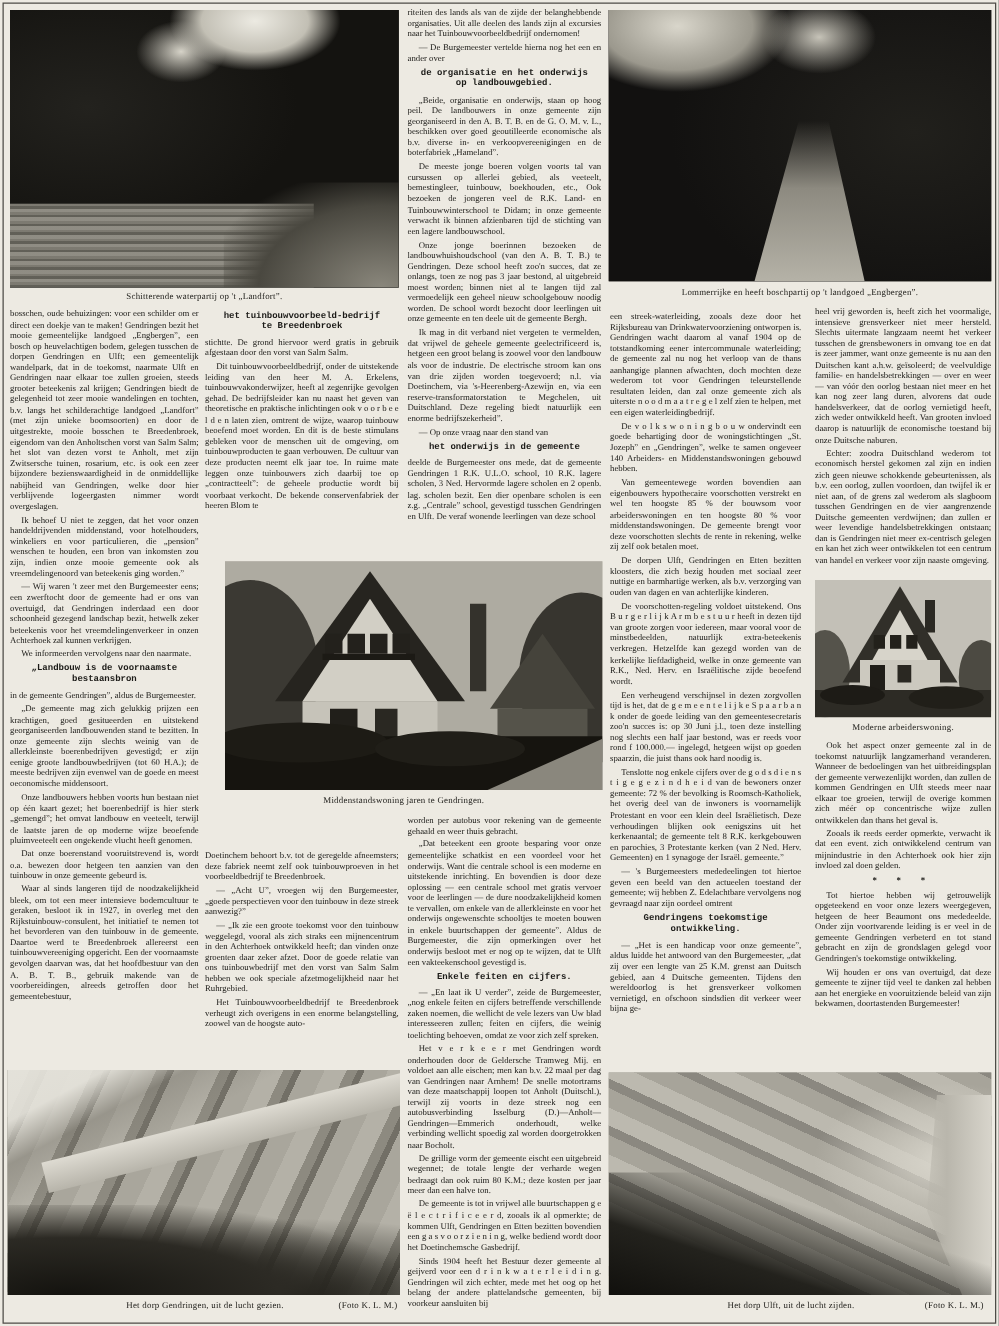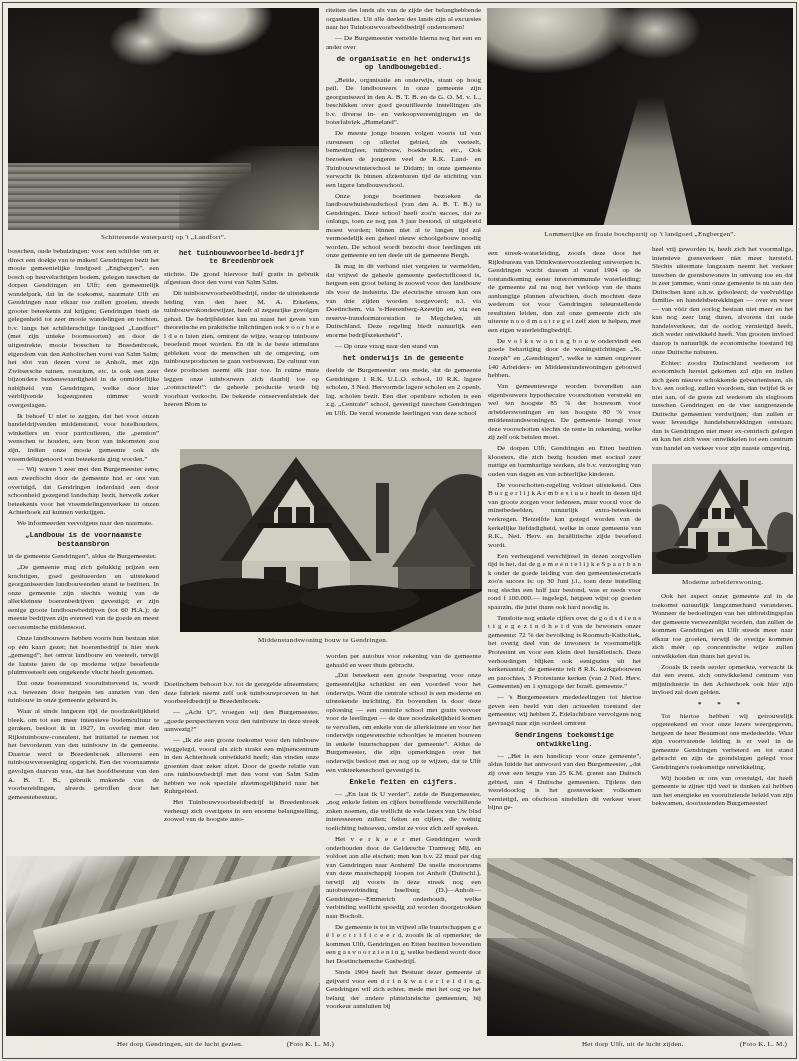--- a/index.html
+++ b/index.html
@@ -59,46 +59,46 @@
 
   <div class="photo ph-land" style="left:8px;top:8px;width:311px;height:222px;">
     <div class="water"></div>
     <div class="bank"></div>
   </div>
   <div class="cap" style="left:8px;top:233px;width:311px;">Schitterende waterpartij op 't „Landfort”.</div>
 
   <div class="photo ph-eng" style="left:487px;top:8px;width:306px;height:217px;">
     <div class="path"></div>
   </div>
-  <div class="cap" style="left:487px;top:230px;width:306px;">Lommerrijke en fraaie boschpartij op 't landgoed „Engbergen”.</div>
+  <div class="cap" style="left:487px;top:230px;width:306px;">Lommerrijke en heeft boschpartij op 't landgoed „Engbergen”.</div>
 
   <div class="col" style="left:8px;top:247px;width:151px;height:588px;">
       <div class="par noind">bosschen, oude behuizingen: voor een schilder om er direct een doekje van te maken! Gendringen bezit het mooie gemeentelijke landgoed „Engbergen”, een bosch op heuvelachtigen bodem, gelegen tusschen de dorpen Gendringen en Ulft; een gemeentelijk wandelpark, dat in de toekomst, naarmate Ulft en Gendringen naar elkaar toe zullen groeien, steeds grooter beteekenis zal krijgen; Gendringen biedt de gelegenheid tot zeer mooie wandelingen en tochten, b.v. langs het schilderachtige landgoed „Landfort” (met zijn unieke boomsoorten) en door de uitgestrekte, mooie bosschen te Breedenbroek, eigendom van den Anholtschen vorst van Salm Salm; het slot van dezen vorst te Anholt, met zijn Zwitsersche tuinen, rosarium, etc. is ook een zeer bijzondere bezienswaardigheid in de onmiddellijke nabijheid van Gendringen, welke door hier verblijvende logeergasten nimmer wordt overgeslagen.</div>
       <div class="par">Ik behoef U niet te zeggen, dat het voor onzen handeldrijvenden middenstand, voor hotelhouders, winkeliers en voor particulieren, die „pension” wenschen te houden, een bron van inkomsten zou zijn, indien onze mooie gemeente ook als vreemdelingenoord van beteekenis ging worden.”</div>
       <div class="par">— Wij waren 't zeer met den Burgemeester eens; een zwerftocht door de gemeente had er ons van overtuigd, dat Gendringen inderdaad een door schoonheid gezegend landschap bezit, hetwelk zeker beteekenis voor het vreemdelingenverkeer in onzen Achterhoek zal kunnen verkrijgen.</div>
       <div class="par">We informeerden vervolgens naar den naarmate.</div>
       <div class="colhead">„Landbouw is de voornaamste bestaansbron</div>
       <div class="par noind">in de gemeente Gendringen”, aldus de Burgemeester.</div>
       <div class="par">„De gemeente mag zich gelukkig prijzen een krachtigen, goed gesitueerden en uitstekend georganiseerden landbouwenden stand te bezitten. In onze gemeente zijn slechts weinig van de allerkleinste boerenbedrijven gevestigd; er zijn eenige groote landbouwbedrijven (tot 60 H.A.); de meeste bedrijven zijn evenwel van de goede en meest oeconomische middensoort.</div>
       <div class="par">Onze landbouwers hebben voorts hun bestaan niet op één kaart gezet; het boerenbedrijf is hier sterk „gemengd”; het omvat landbouw en veeteelt, terwijl de laatste jaren de op moderne wijze beoefende pluimveeteelt een ongekende vlucht heeft genomen.</div>
       <div class="par">Dat onze boerenstand vooruitstrevend is, wordt o.a. bewezen door hetgeen ten aanzien van den tuinbouw in onze gemeente gebeurd is.</div>
       <div class="par">Waar al sinds langeren tijd de noodzakelijkheid bleek, om tot een meer intensieve bodemcultuur te geraken, besloot ik in 1927, in overleg met den Rijkstuinbouw-consulent, het initiatief te nemen tot het bevorderen van den tuinbouw in de gemeente. Daartoe werd te Breedenbroek allereerst een tuinbouwvereeniging opgericht. Een der voornaamste gevolgen daarvan was, dat het hoofdbestuur van den A. B. T. B., gebruik makende van de voorbereidingen, alreeds getroffen door het gemeentebestuur,</div>
     </div>
 
   <div class="col" style="left:164px;top:245px;width:155px;height:202px;">
       <div class="colhead">het tuinbouwvoorbeeld-bedrijf te Breedenbroek</div>
-      <div class="par noind">stichtte. De grond hiervoor half gratis in gebruik afgestaan door den vorst van Salm Salm.</div>
+      <div class="par noind">stichtte. De grond hiervoor werd gratis in gebruik afgestaan door den vorst van Salm Salm.</div>
       <div class="par">Dit tuinbouwvoorbeeldbedrijf, onder de uitstekende leiding van den heer M. A. Erkelens, tuinbouwvakonderwijzer, heeft al zegenrijke gevolgen gehad. De bedrijfsleider kan nu naast het geven van theoretische en praktische inlichtingen ook v o o r b e e l d e n laten zien, omtrent de wijze, waarop tuinbouw beoefend moet worden. En dit is de beste stimulans gebleken voor de menschen uit de omgeving, om tuinbouwproducten te gaan verbouwen. De cultuur van deze producten neemt elk jaar toe. In ruime mate leggen onze tuinbouwers zich daarbij toe op „contractteelt”: de geheele productie wordt bij voorbaat verkocht. De bekende conservenfabriek der heeren Blom te</div>
     </div>
 
   <div class="col" style="left:326px;top:6px;width:155px;height:441px;">
       <div class="par noind">riteiten des lands als van de zijde der belanghebbende organisaties. Uit alle deelen des lands zijn al excursies naar het Tuinbouwvoorbeeldbedrijf ondernomen!</div>
       <div class="par">— De Burgemeester vertelde hierna nog het een en ander over</div>
       <div class="colhead">de organisatie en het onderwijs op landbouwgebied.</div>
-      <div class="par">„Beide, organisatie en onderwijs, staan op hoog peil. De landbouwers in onze gemeente zijn georganiseerd in den A. B. T. B. en de G. O. M. v. L., beschikken over goed geoutilleerde instellingen als b.v. diverse in- en verkoopvereenigingen en de boterfabriek „Hameland”.</div>
+      <div class="par">„Beide, organisatie en onderwijs, staan op hoog peil. De landbouwers in onze gemeente zijn georganiseerd in den A. B. T. B. en de G. O. M. v. L., beschikken over goed geoutilleerde economische als b.v. diverse in- en verkoopvereenigingen en de boterfabriek „Hameland”.</div>
       <div class="par">De meeste jonge boeren volgen voorts tal van cursussen op allerlei gebied, als veeteelt, bemestingleer, tuinbouw, boekhouden, etc., Ook bezoeken de jongeren veel de R.K. Land- en Tuinbouwwinterschool te Didam; in onze gemeente verwacht ik binnen afzienbaren tijd de stichting van een lagere landbouwschool.</div>
       <div class="par">Onze jonge boerinnen bezoeken de landbouwhuishoudschool (van den A. B. T. B.) te Gendringen. Deze school heeft zoo'n succes, dat ze onlangs, toen ze nog pas 3 jaar bestond, al uitgebreid moest worden; binnen niet al te langen tijd zal vermoedelijk een geheel nieuw schoolgebouw noodig worden. De school wordt bezocht door leerlingen uit onze gemeente en ten deele uit de gemeente Bergh.</div>
       <div class="par">Ik mag in dit verband niet vergeten te vermelden, dat vrijwel de geheele gemeente geelectrificeerd is, hetgeen een groot belang is zoowel voor den landbouw als voor de industrie. De electrische stroom kan ons van drie zijden worden toegevoerd; n.l. via Doetinchem, via 's-Heerenberg-Azewijn en, via een reserve-transformatorstation te Megchelen, uit Duitschland. Deze regeling biedt natuurlijk een enorme bedrijfszekerheid”.</div>
       <div class="par">— Op onze vraag naar den stand van</div>
       <div class="colhead">het onderwijs in de gemeente</div>
       <div class="par noind">deelde de Burgemeester ons mede, dat de gemeente Gendringen 1 R.K. U.L.O. school, 10 R.K. lagere scholen, 3 Ned. Hervormde lagere scholen en 2 openb. lag. scholen bezit. Een dier openbare scholen is een z.g. „Centrale” school, gevestigd tusschen Gendringen en Ulft. De veraf wonende leerlingen van deze school</div>
     </div>
 
   <div class="photo" style="left:180px;top:449px;width:302px;height:183px;background:#b3b0a6;">
     <svg width="302" height="183" viewBox="0 0 302 183">
@@ -117,35 +117,36 @@
       <rect x="84" y="118" width="22" height="30" fill="#211f1a"></rect>
       <rect x="120" y="118" width="18" height="24" fill="#2a2822"></rect>
       <polygon points="212,118 254,58 296,118" fill="#45433b"></polygon>
       <rect x="218" y="118" width="72" height="28" fill="#55534a"></rect>
       <rect x="0" y="140" width="302" height="43" fill="#16140f"></rect>
       <ellipse cx="60" cy="145" rx="70" ry="16" fill="#1d1b15"></ellipse>
       <ellipse cx="180" cy="150" rx="60" ry="14" fill="#201e18"></ellipse>
       <polygon points="210,183 302,142 302,183" fill="#8a877d"></polygon>
     </svg>
   </div>
-  <div class="cap" style="left:164px;top:636px;width:318px;">Middenstandswoning bouw te Gendringen.</div>
+  <div class="cap" style="left:164px;top:636px;width:318px;">Middenstandswoning jaren te Gendringen.</div>
 
   <div class="col" style="left:164px;top:680px;width:155px;height:200px;">
       <div class="par noind">Doetinchem behoort b.v. tot de geregelde afneemsters; deze fabriek neemt zelf ook tuinbouwproeven in het voorbeeldbedrijf te Breedenbroek.</div>
       <div class="par">— „Acht U”, vroegen wij den Burgemeester, „goede perspectieven voor den tuinbouw in deze streek aanwezig?”</div>
       <div class="par">— „Ik zie een groote toekomst voor den tuinbouw weggelegd, vooral als zich straks een mijnencentrum in den Achterhoek ontwikkeld heeft; dan vinden onze groenten daar zeker afzet. Door de goede relatie van ons tuinbouwbedrijf met den vorst van Salm Salm hebben we ook speciale afzetmogelijkheid naar het Ruhrgebied.</div>
       <div class="par">Het Tuinbouwvoorbeeldbedrijf te Breedenbroek verheugt zich overigens in een enorme belangstelling, zoowel van de hoogste auto-</div>
     </div>
 
   <div class="col" style="left:326px;top:652px;width:155px;height:402px;">
       <div class="par noind">worden per autobus voor rekening van de gemeente gehaald en weer thuis gebracht.</div>
       <div class="par">„Dat beteekent een groote besparing voor onze gemeentelijke schatkist en een voordeel voor het onderwijs. Want die centrale school is een moderne en uitstekende inrichting. En bovendien is door deze oplossing — een centrale school met gratis vervoer voor de leerlingen — de dure noodzakelijkheid komen te vervallen, om enkele van de allerkleinste en voor het onderwijs ongewenschte schooltjes te moeten bouwen in enkele buurtschappen der gemeente”. Aldus de Burgemeester, die zijn opmerkingen over het onderwijs besloot met er nog op te wijzen, dat te Ulft een vakteekenschool gevestigd is.</div>
       <div class="colhead">Enkele feiten en cijfers.</div>
       <div class="par">— „En laat ik U verder”, zeide de Burgemeester, „nog enkele feiten en cijfers betreffende verschillende zaken noemen, die wellicht de vele lezers van Uw blad interesseeren zullen; feiten en cijfers, die weinig toelichting behoeven, omdat ze voor zich zelf spreken.</div>
       <div class="par">Het v e r k e e r met Gendringen wordt onderhouden door de Geldersche Tramweg Mij. en voldoet aan alle eischen; men kan b.v. 22 maal per dag van Gendringen naar Arnhem! De snelle motortrams van deze maatschappij loopen tot Anholt (Duitschl.), terwijl zij voorts in deze streek nog een autobusverbinding Isselburg (D.)—Anholt—Gendringen—Emmerich onderhoudt, welke verbinding wellicht spoedig zal worden doorgetrokken naar Bocholt.</div>
+      <div class="par">De grillige vorm der gemeente eischt een uitgebreid wegennet; de totale lengte der verharde wegen bedraagt dan ook ruim 80 K.M.; deze kosten per jaar meer dan een halve ton.</div>
       <div class="par">De gemeente is tot in vrijwel alle buurtschappen g e ë l e c t r i f i c e e r d, zooals ik al opmerkte; de kommen Ulft, Gendringen en Etten bezitten bovendien een g a s v o o r z i e n i n g, welke bediend wordt door het Doetinchemsche Gasbedrijf.</div>
       <div class="par">Sinds 1904 heeft het Bestuur dezer gemeente al geijverd voor een d r i n k w a t e r l e i d i n g. Gendringen wil zich echter, mede met het oog op het belang der andere plattelandsche gemeenten, bij voorkeur aansluiten bij</div>
     </div>
 
   <div class="col" style="left:488px;top:249px;width:153px;height:606px;">
       <div class="par noind">een streek-waterleiding, zooals deze door het Rijksbureau van Drinkwatervoorziening ontworpen is. Gendringen wacht daarom al vanaf 1904 op de totstandkoming eener intercommunale waterleiding; de gemeente zal nu nog het verloop van de thans aanhangige plannen afwachten, doch mochten deze wederom tot voor Gendringen teleurstellende resultaten leiden, dan zal onze gemeente zich als uiterste n o o d m a a t r e g e l zelf zien te helpen, met een eigen waterleidingbedrijf.</div>
       <div class="par">De v o l k s w o n i n g b o u w ondervindt een goede behartiging door de woningstichtingen „St. Jozeph” en „Gendringen”, welke te samen ongeveer 140 Arbeiders- en Middenstandswoningen gebouwd hebben.</div>
       <div class="par">Van gemeentewege worden bovendien aan eigenbouwers hypothecaire voorschotten verstrekt en wel ten hoogste 85 % der bouwsom voor arbeiderswoningen en ten hoogste 80 % voor middenstandswoningen. De gemeente brengt voor deze voorschotten slechts de rente in rekening, welke zij zelf ook betalen moet.</div>
       <div class="par">De dorpen Ulft, Gendringen en Etten bezitten kloosters, die zich bezig houden met sociaal zeer nuttige en barmhartige werken, als b.v. verzorging van ouden van dagen en van achterlijke kinderen.</div>
       <div class="par">De voorschotten-regeling voldoet uitstekend. Ons B u r g e r l i j k  A r m b e s t u u r heeft in dezen tijd van groote zorgen voor iedereen, maar vooral voor de minstbedeelden, natuurlijk extra-beteekenis verkregen. Hetzelfde kan gezegd worden van de kerkelijke liefdadigheid, welke in onze gemeente van R.K., Ned. Herv. en Israëlitische zijde beoefend wordt.</div>
@@ -179,29 +180,29 @@
       <ellipse cx="30" cy="92" rx="26" ry="8" fill="#1d1b16"></ellipse>
       <ellipse cx="105" cy="94" rx="30" ry="9" fill="#211f19"></ellipse>
     </svg>
   </div>
   <div class="cap" style="left:652px;top:578px;width:141px;">Moderne arbeiderswoning.</div>
 
   <div class="col" style="left:652px;top:592px;width:141px;height:264px;">
       <div class="par">Ook het aspect onzer gemeente zal in de toekomst natuurlijk langzamerhand veranderen. Wanneer de bedoelingen van het uitbreidingsplan der gemeente verwezenlijkt worden, dan zullen de kommen Gendringen en Ulft steeds meer naar elkaar toe groeien, terwijl de overige kommen zich méér op concentrische wijze zullen ontwikkelen dan thans het geval is.</div>
       <div class="par">Zooals ik reeds eerder opmerkte, verwacht ik dat een event. zich ontwikkelend centrum van mijnindustrie in den Achterhoek ook hier zijn invloed zal doen gelden.</div>
       <div class="stars">* * *</div>
-      <div class="par">Tot hiertoe hebben wij getrouwelijk opgeteekend en voor onze lezers weergegeven, hetgeen de heer Beaumont ons mededeelde. Waar zijn voortvarende leiding is er veel in de gemeente Gendringen verbeterd en tot stand gebracht en zijn de grondslagen gelegd voor Gendringen's toekomstige ontwikkeling.</div>
-      <div class="par">Wij houden er ons van overtuigd, dat heeft gemeente te zijner tijd veel te danken zal hebben aan het energieke en vooruitziende beleid van zijn bekwamen, doortastenden Burgemeester!</div>
+      <div class="par">Tot hiertoe hebben wij getrouwelijk opgeteekend en voor onze lezers weergegeven, hetgeen de heer Beaumont ons mededeelde. Onder zijn voortvarende leiding is er veel in de gemeente Gendringen verbeterd en tot stand gebracht en zijn de grondslagen gelegd voor Gendringen's toekomstige ontwikkeling.</div>
+      <div class="par">Wij houden er ons van overtuigd, dat deze gemeente te zijner tijd veel te danken zal hebben aan het energieke en vooruitziende beleid van zijn bekwamen, doortastenden Burgemeester!</div>
     </div>
 
   <div class="photo ph-air1" style="left:6px;top:856px;width:314px;height:180px;">
     <div class="strip"></div>
     <div class="woods"></div>
   </div>
-  <div class="cap cap-flex" style="left:22px;top:1040px;width:316px;padding:0 4px 0 95px;box-sizing:border-box;">
+  <div class="cap cap-flex" style="left:6px;top:1040px;width:316px;padding:0 4px 0 95px;box-sizing:border-box;">
     <span>Het dorp Gendringen, uit de lucht gezien.</span>
     <span>(Foto K. L. M.)</span>
   </div>
 
   <div class="photo ph-air2" style="left:487px;top:858px;width:306px;height:178px;">
     <div class="river"></div>
     <div class="town"></div>
   </div>
   <div class="cap cap-flex" style="left:487px;top:1040px;width:306px;padding:0 6px 0 95px;box-sizing:border-box;">
     <span>Het dorp Ulft, uit de lucht zijden.</span>

